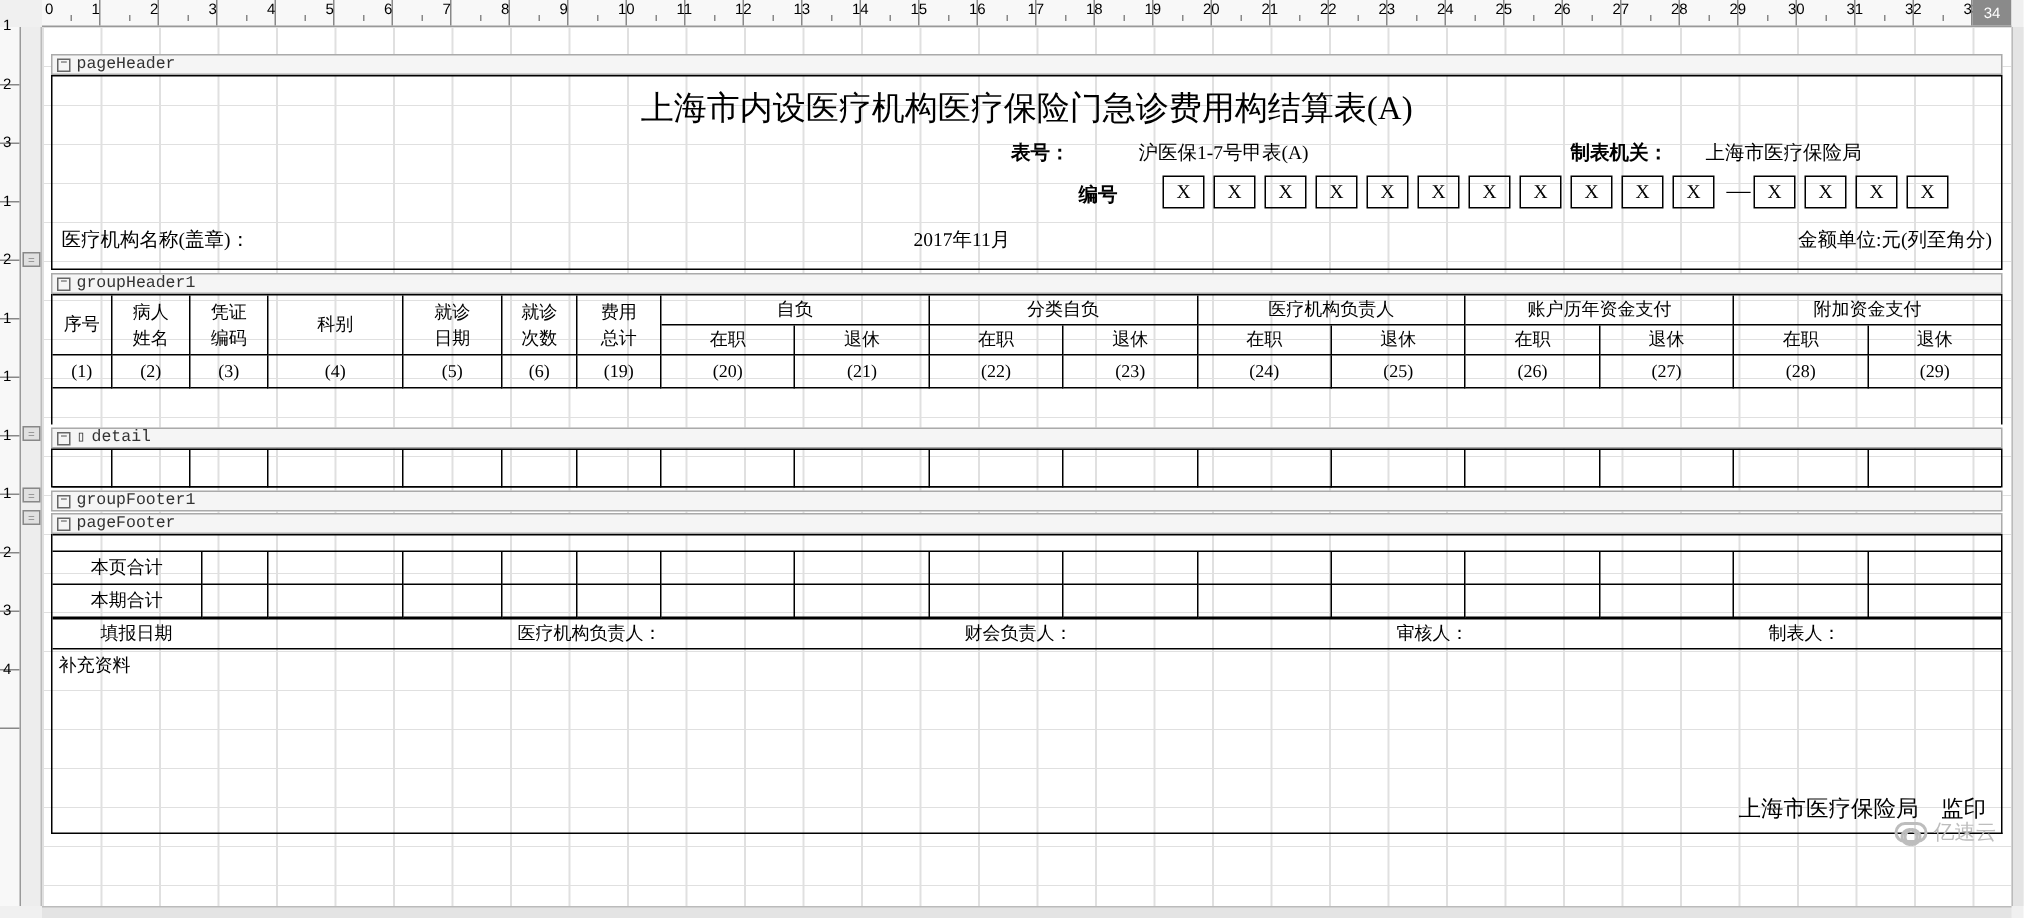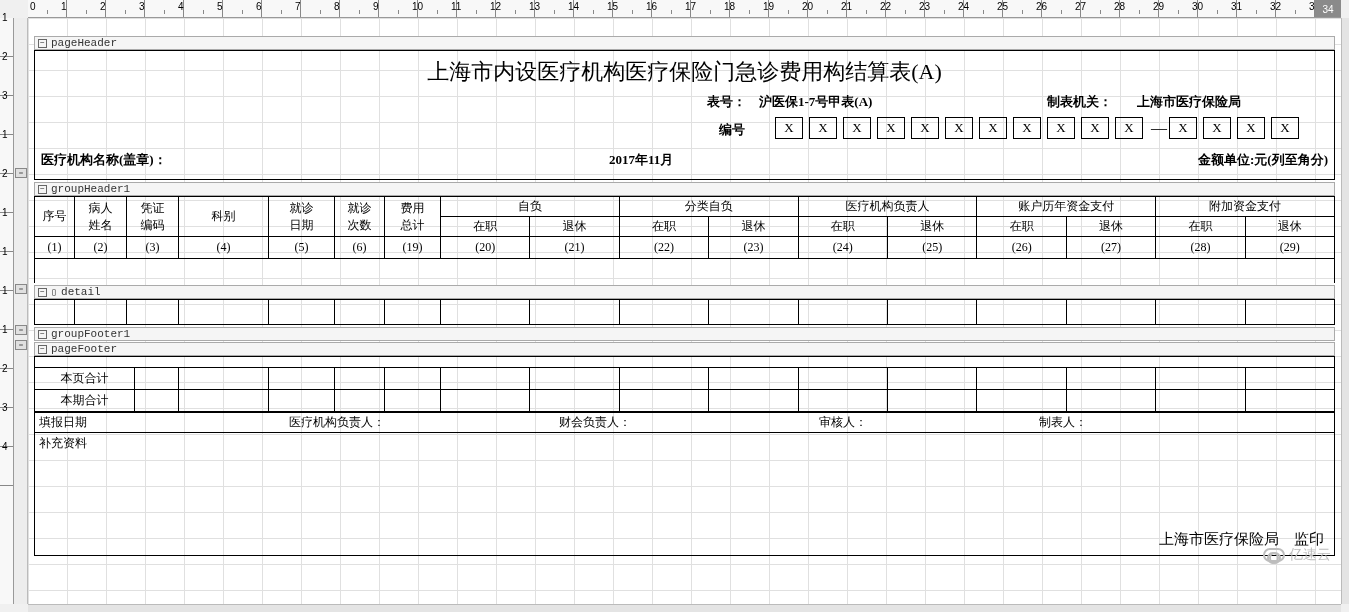--- a/index.html
+++ b/index.html
@@ -92,21 +92,21 @@
 }
 .cell:last-child { border-right: none; }
 .title {
   font-family: "SimSun","宋体",serif;
   font-size: 22px;
   text-align: center;
   padding: 6px 0 2px;
 }
 .meta-row { position: relative; height: 26px; }
 .meta-label { position: absolute; font-weight: bold; font-size: 13px; }
-.meta-val { position: absolute; font-size: 13px; font-weight: bold; }
+.meta-val { position: absolute; font-size: 13px; }
 .box {
   display: inline-flex; width: 28px; height: 22px;
   border: 1px solid #000; align-items: center; justify-content: center;
   margin-right: 6px; font-size: 13px;
 }
 .scrollbar-v {
   position: absolute; top: 18px; right: 0; width: 8px; bottom: 8px;
   background: #e4e4e4; border-left: 1px solid #bbb;
 }
 .scrollbar-h {
@@ -128,21 +128,21 @@
   border:2px solid #bdbdbd; border-radius:50%;
 }
 .watermark .logo::after {
   content:""; position:absolute; right:2px; top:2px; width:8px; height:8px;
   border:2px solid #bdbdbd; border-radius:50%;
 }
 .bigtable { width: 100%; border-top: 1px solid #000; }
 .footer-line {
   display:flex; border-top:1px solid #000; height:20px; align-items:center;
 }
-.footer-line > div { padding: 0 4px; }
+.footer-line > div { padding: 0 4px; margin-left: 28px; }
 </style>
 </head>
 <body>
 
 <div class="ruler-h">
     <div class="tick">
       <span>0</span>
     </div>
     <div class="tick">
       <span>1</span>
@@ -295,21 +295,21 @@
 <div class="canvas">
   <div class="grid"></div>
 
   <div class="band-header" style="top:18px">
     <span class="collapse">−</span>
     <span>pageHeader</span>
   </div>
   <div class="content" style="top:32px; height:130px; border-top:1px solid #000; border-bottom:1px solid #000;">
     <div class="title">上海市内设医疗机构医疗保险门急诊费用构结算表(A)</div>
     <div class="meta-row">
-      <span class="meta-label" style="left:672px;top:4px">表号：</span>
+      <span class="meta-label" style="left:639px;top:4px">表号：</span>
       <span class="meta-val" style="left:724px;top:4px">沪医保1-7号甲表(A)</span>
       <span class="meta-label" style="left:1012px;top:4px">制表机关：</span>
       <span class="meta-val" style="left:1102px;top:4px">上海市医疗保险局</span>
     </div>
     <div class="meta-row" style="height:32px">
       <span class="meta-label" style="left:684px;top:6px">编号</span>
       <span id="bianhao-boxes" style="position:absolute;left:740px;top:2px;display:flex">
           <span class="box">X</span>
           <span class="box">X</span>
           <span class="box">X</span>

